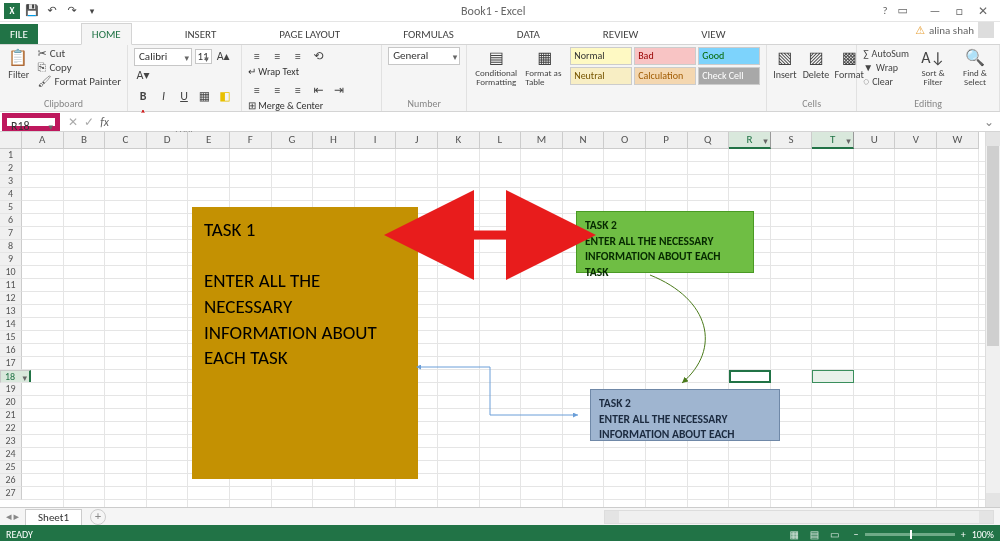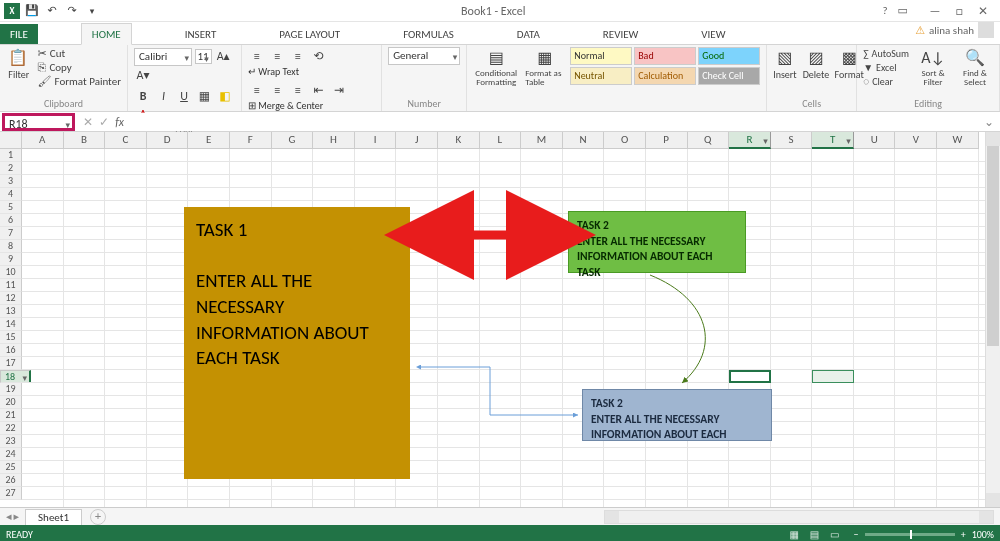--- a/index.html
+++ b/index.html
@@ -33,21 +33,21 @@
   .sel { border:1px solid #c7c7c7; background:#fff; height:18px; font-size:11px; padding:0 14px 0 4px; position:relative; display:inline-block; line-height:16px; }
   .sel::after { content:"▾"; position:absolute; right:2px; top:1px; font-size:9px; color:#666; }
   .smallsel { border:1px solid #c7c7c7; background:#fff; height:18px; width:32px; font-size:11px; padding:0 2px; line-height:16px; text-align:left; position:relative; }
   .smallsel::after { content:"▾"; position:absolute; right:2px; top:1px; font-size:9px; color:#666; }
   .ibtn { width:18px; height:18px; display:inline-flex;align-items:center;justify-content:center; font-size:12px; color:#444; }
   .styles-gallery { display:grid; grid-template-columns:repeat(3,62px); grid-auto-rows:18px; gap:2px; }
   .style-cell { border:1px solid #ccc; font-size:10px; padding:1px 3px; line-height:14px; overflow:hidden; }
 
   
   .formulabar { height:20px; display:flex; align-items:center; border-bottom:1px solid #d4d4d4; font-size:12px; }
-  .namebox { width:73px; border:3px solid #be185d; height:18px; margin:0 2px; position:relative; padding:0 12px 0 4px; line-height:16px; }
+  .namebox { width:58px; border:5px solid #be185d; height:18px; margin:0 2px; position:relative; padding:0 12px 0 4px; line-height:16px; }
   .namebox::after { content:"▾"; position:absolute; right:2px; top:1px; font-size:9px; color:#666; }
   .fbicons { display:flex; align-items:center; gap:6px; padding:0 6px; color:#aaa; }
   .fx { font-style:italic; color:#666; }
   .formula-input { flex:1; height:18px; border:none; }
 
   
   .gridwrap { position:relative; height:375px; overflow:hidden; background:#fff; }
   .corner { position:absolute; left:0; top:0; width:22px; height:17px; background:#f0f0f0; border-right:1px solid #ccc; border-bottom:1px solid #ccc; }
   .colheads { position:absolute; left:22px; top:0; right:0; height:17px; display:flex; }
   .colheads div { height:17px; border-right:1px solid #ccc; border-bottom:1px solid #ccc; background:#f0f0f0; text-align:center; font-size:11px; line-height:16px; color:#555; }
@@ -56,21 +56,21 @@
   .rowheads div { height:13px; border-right:1px solid #ccc; border-bottom:1px solid #e5e5e5; background:#f0f0f0; text-align:center; font-size:10px; line-height:12px; color:#555; }
   .rowheads div.sel { background:#d9e8dc; color:#217346; border-right:2px solid #217346; }
   .cells { position:absolute; left:22px; top:17px; right:0; bottom:0; }
   .gridlines-h div { height:13px; border-bottom:1px solid #e5e5e5; }
   .gridlines-v { position:absolute; inset:0; display:flex; pointer-events:none; }
   .gridlines-v div { border-right:1px solid #e5e5e5; height:100%; }
 
   .active-cell { position:absolute; border:2px solid #217346; background:#fff; pointer-events:none; }
 
   
-  .shape { position:absolute; font-family: Arial, sans-serif; }
+  .shape { position:absolute; font-family: Arial, sans-serif; margin-left: 8px; }
   .task1 { background:#c49102; color:#000; font-size:19px; line-height:1.35; padding:10px 12px; }
   .task2g { background:#6fbe44; color:#062a00; font-size:11.5px; font-weight:bold; line-height:1.35; padding:6px 8px; border:1px solid #4a9a24; }
   .task2b { background:#9fb5d0; color:#1b2a3f; font-size:11.5px; font-weight:bold; line-height:1.35; padding:6px 8px; border:1px solid #6f88a7; }
 
   
   .sheetbar { height:18px; border-top:1px solid #ccc; display:flex; align-items:center; font-size:11px; background:#f5f5f5; }
   .sheetbar .navs { display:flex; gap:2px; padding:0 6px; color:#888; }
   .sheettab { background:#fff; border:1px solid #ccc; border-bottom:none; padding:1px 12px; font-size:11px; }
   .addsheet { width:16px; height:16px; border:1px solid #ccc; border-radius:50%; text-align:center; line-height:13px; margin-left:8px; color:#888; font-size:12px; }
   .hscroll { flex:1; display:flex; justify-content:flex-end; align-items:center; padding-right:6px; }
@@ -249,21 +249,21 @@
 
   <div class="group" style="flex:1;">
     <div class="gbody">
       <div class="stack" style="font-size:10px;">
         <div class="row">
             <span>∑</span>
             <span>AutoSum</span>
           </div>
         <div class="row">
             <span>▼</span>
-            <span>Excel</span>
+            <span>Wrap</span>
           </div>
         <div class="row">
             <span>◌</span>
             <span>Clear</span>
           </div>
       </div>
       <div class="bigbtn" style="width:36px;">
           <span class="ic">A↓</span>
           <span style="font-size:9px;line-height:1.05;text-align:center;">Sort &amp; Filter</span>
         </div>

